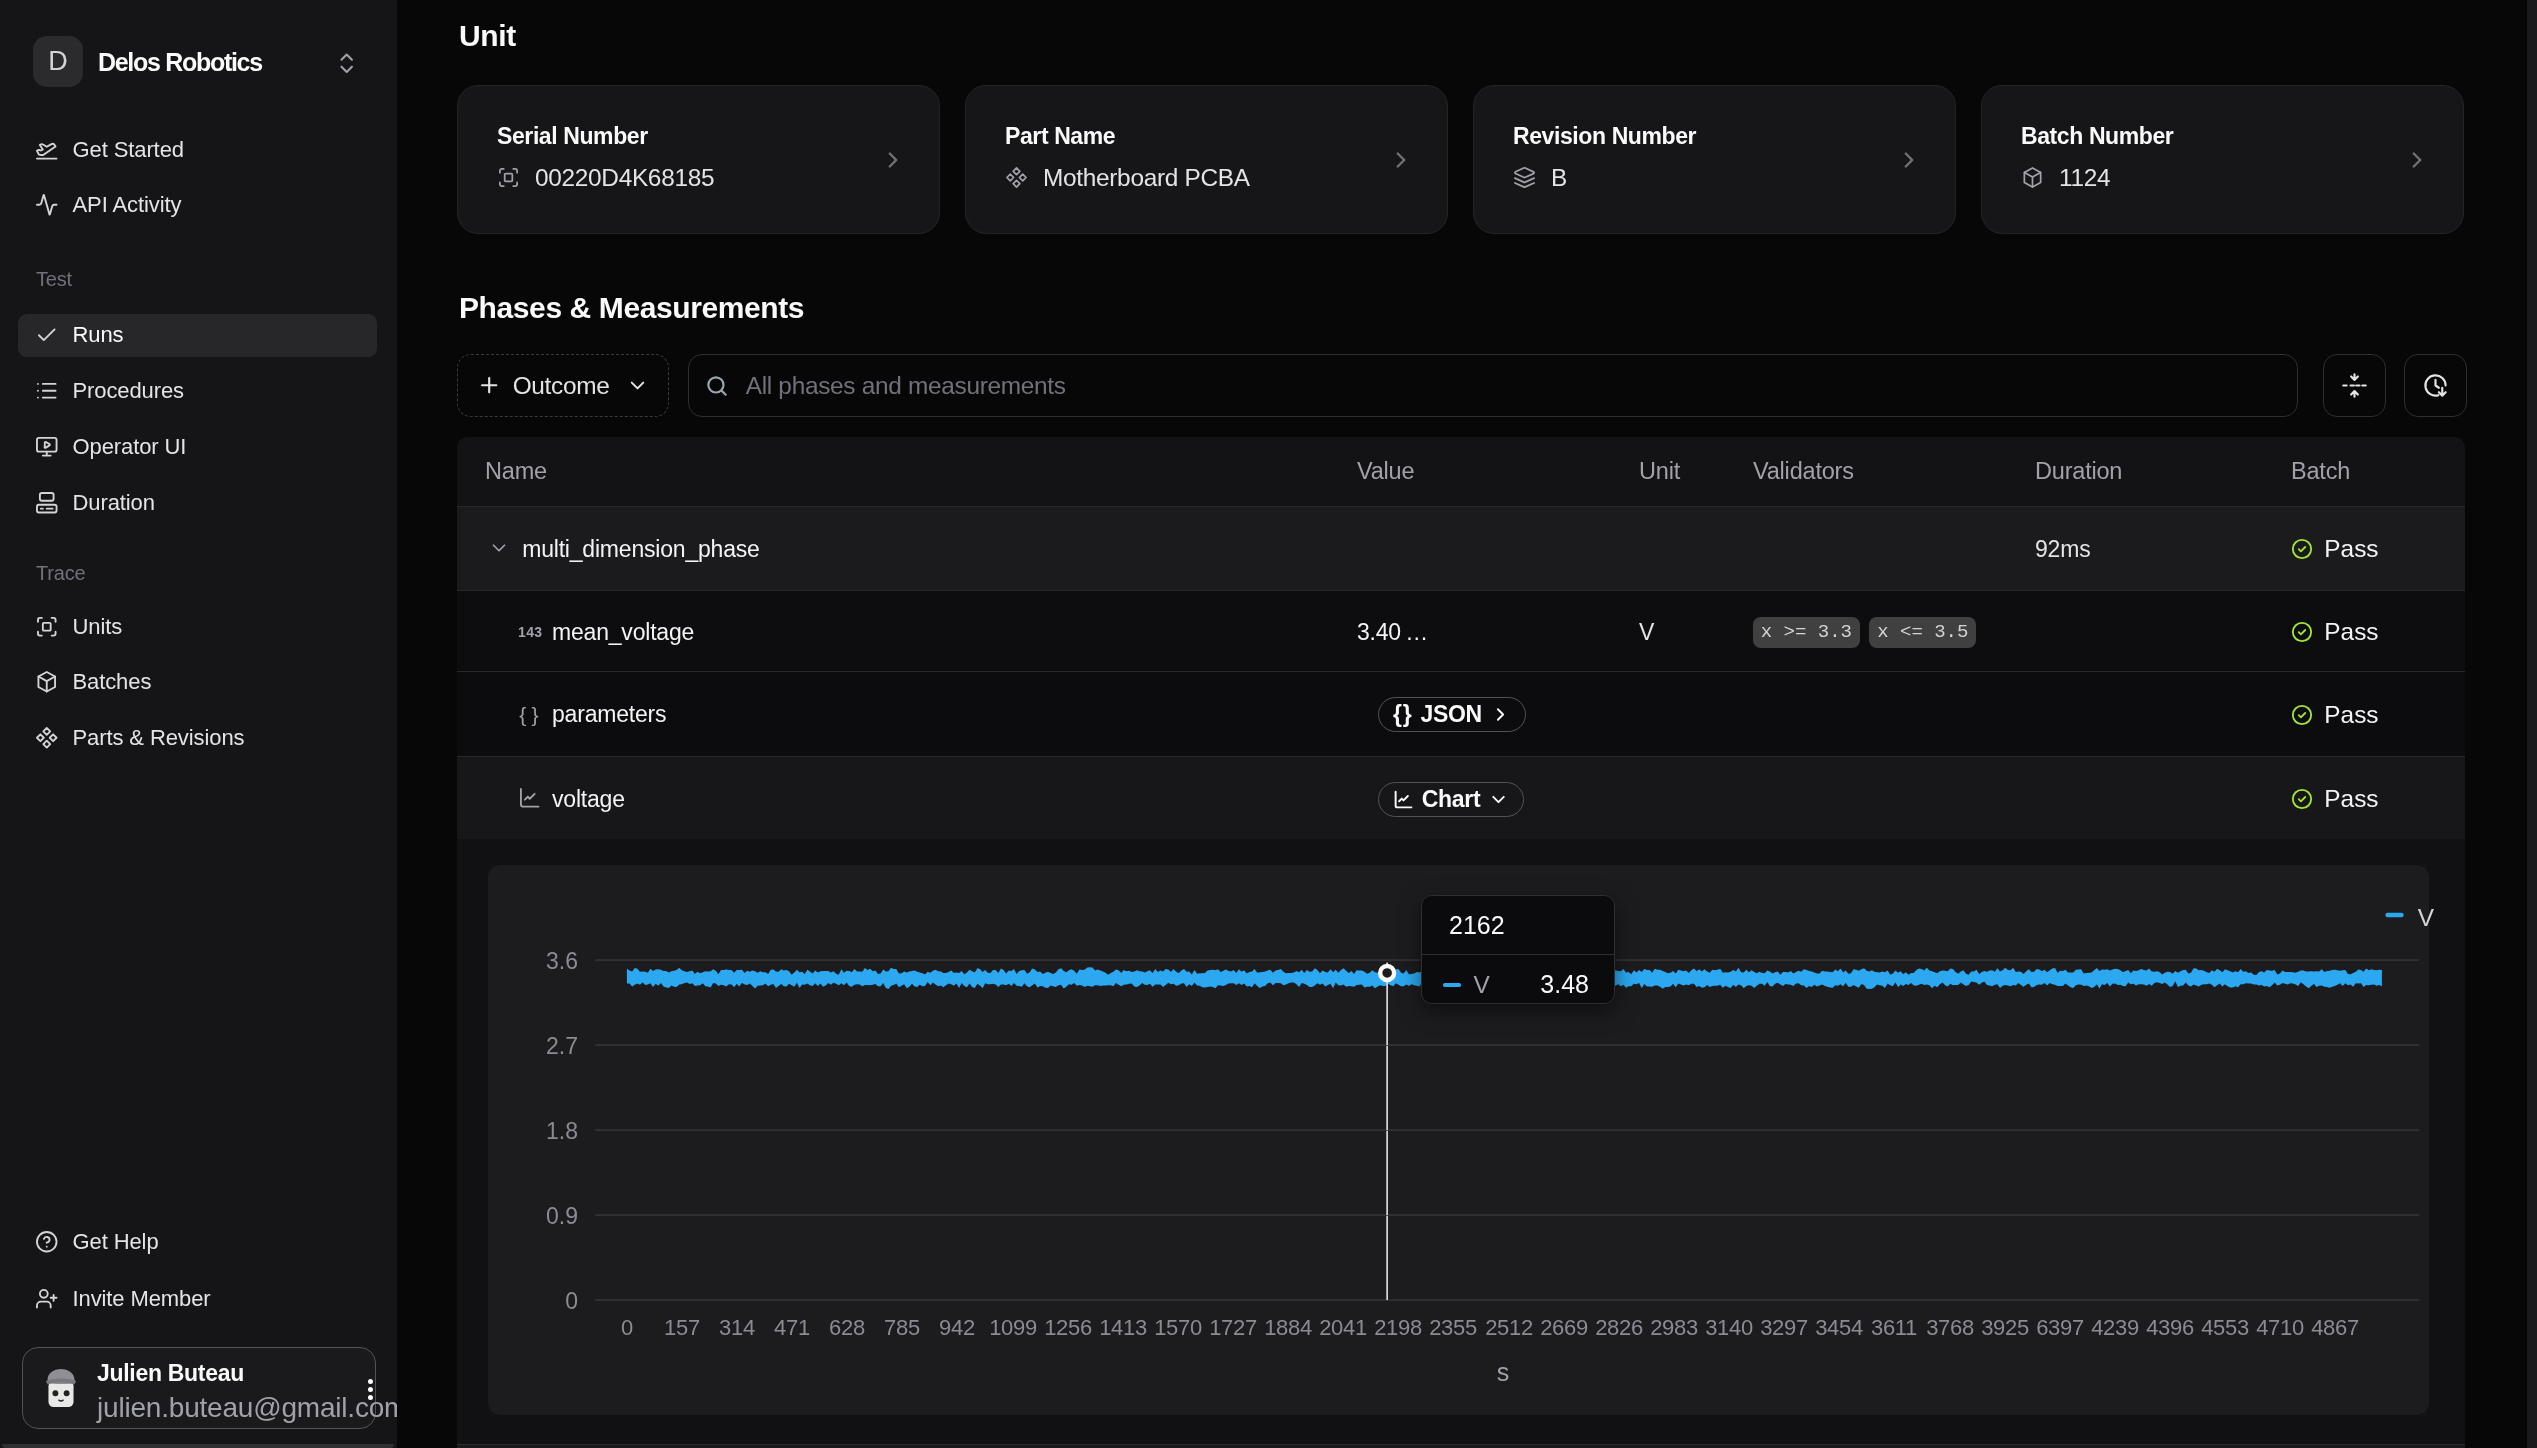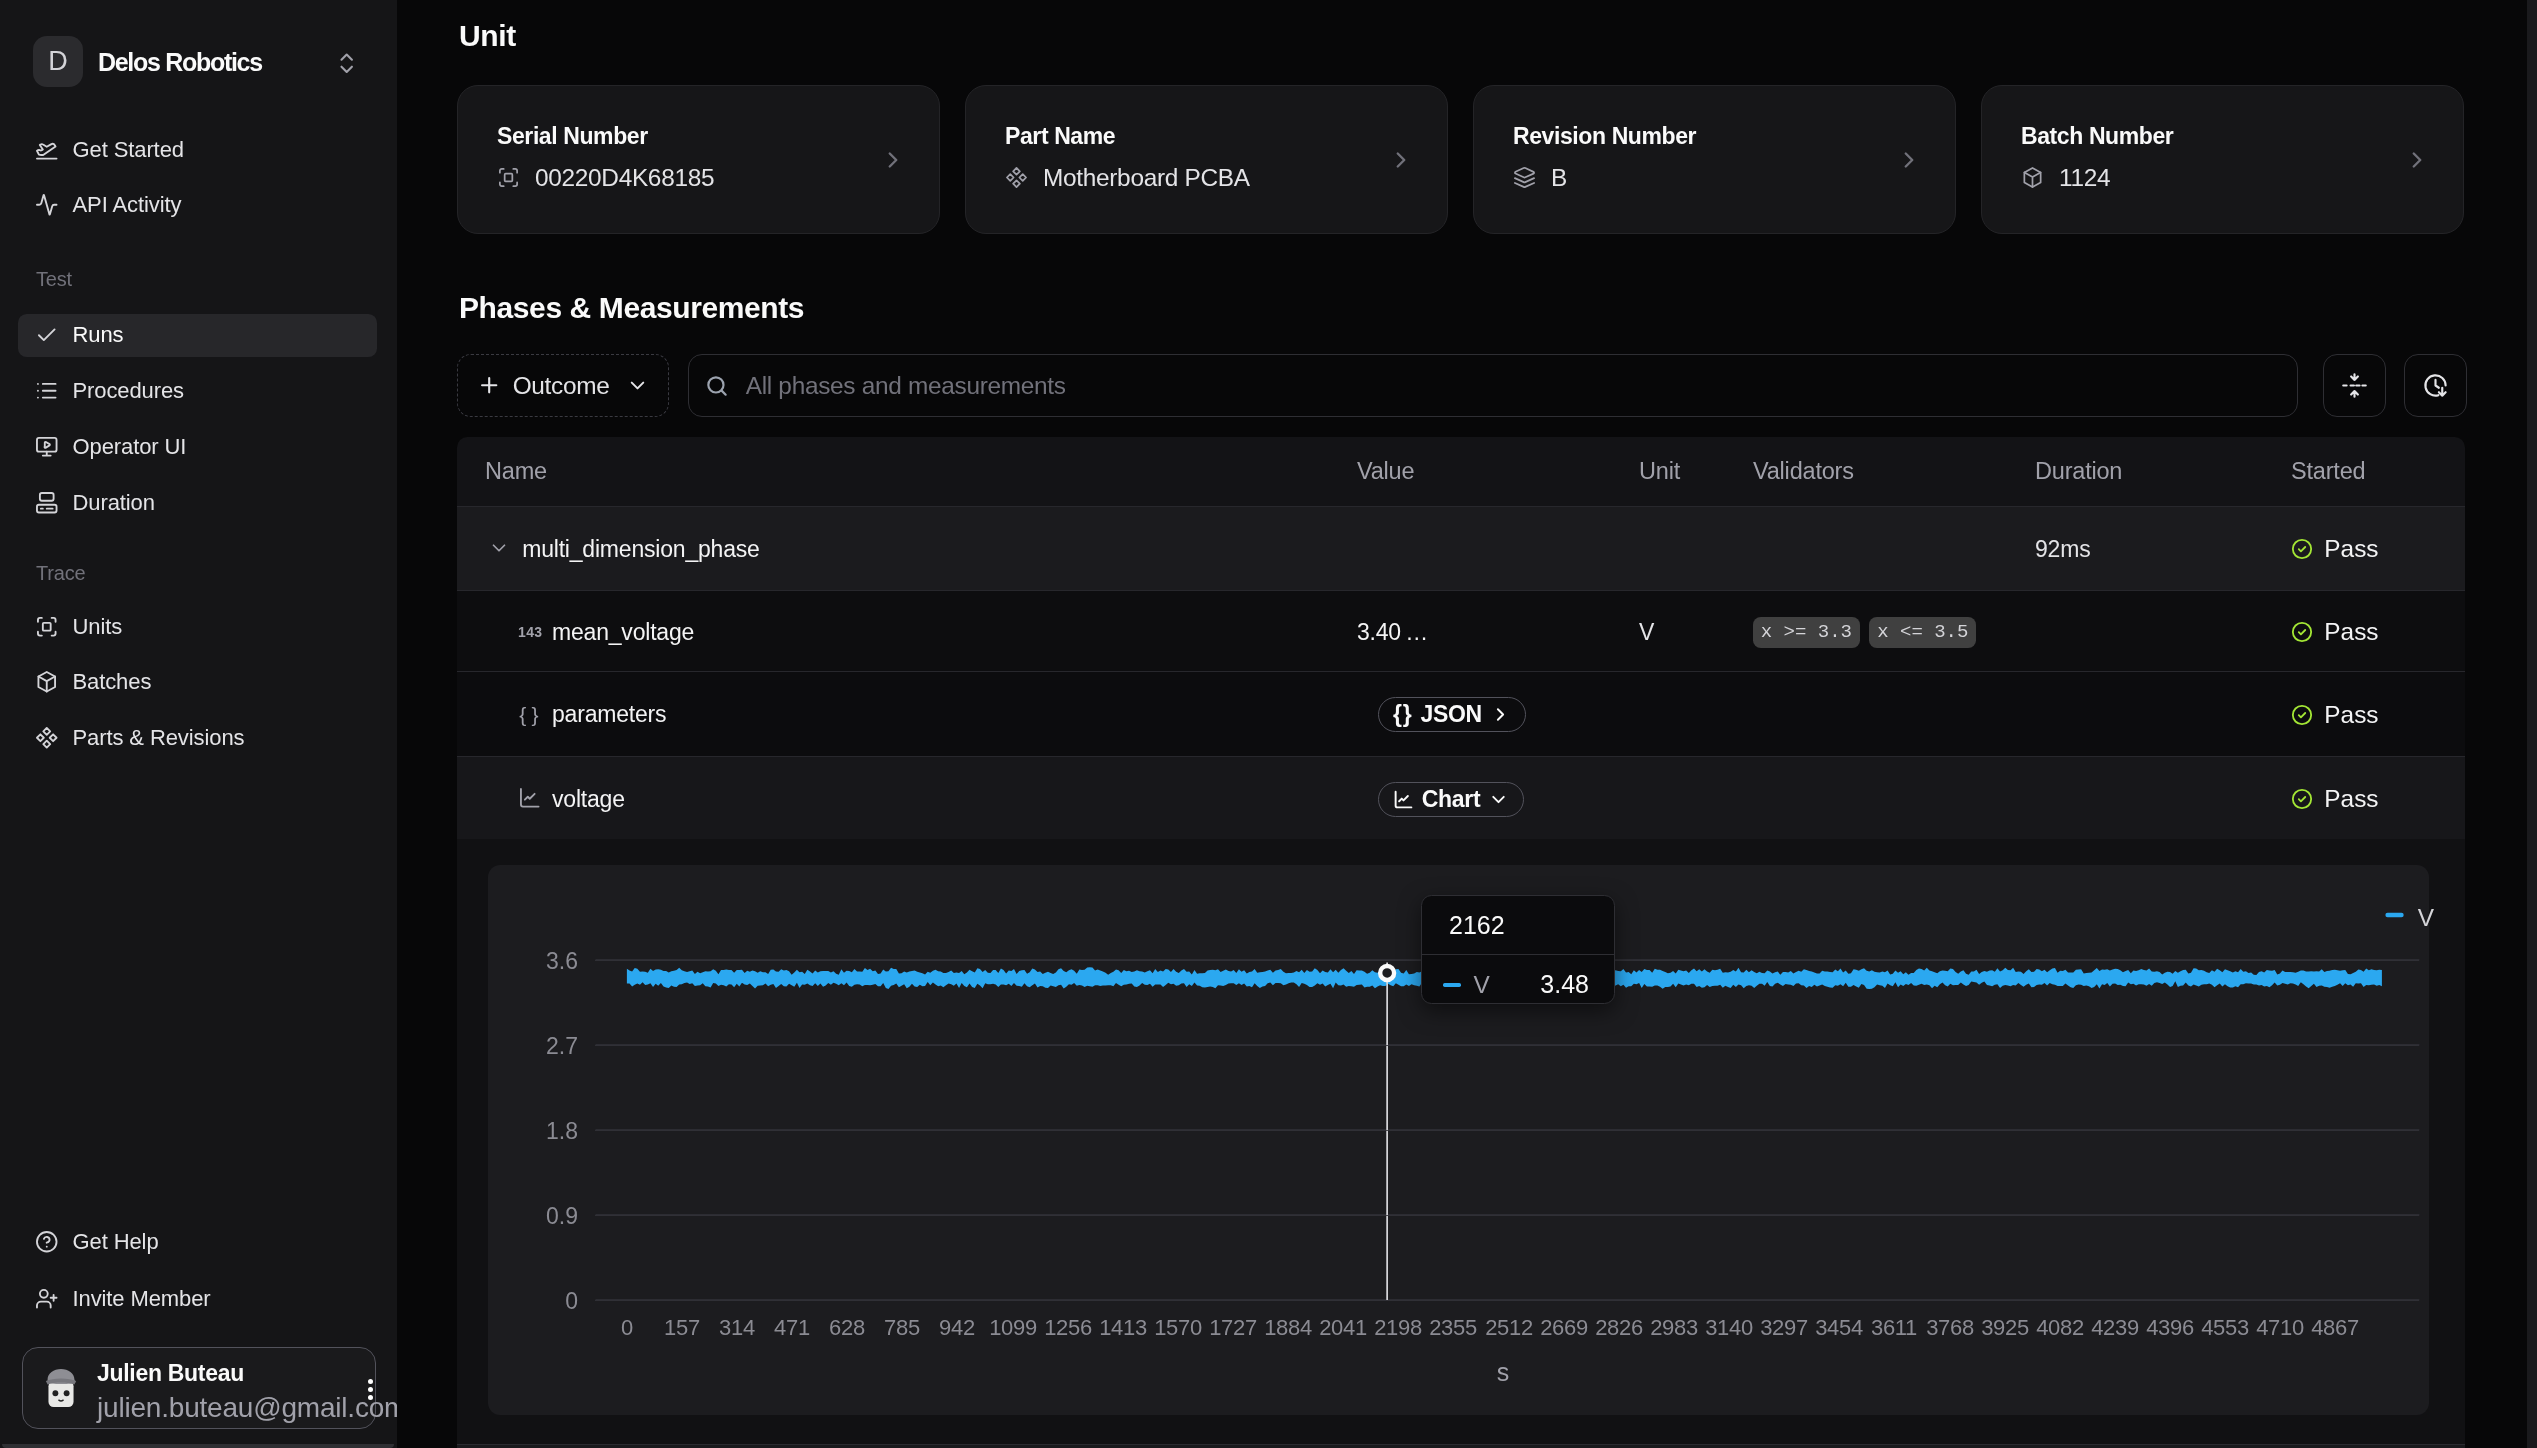--- a/index.html
+++ b/index.html
@@ -256,21 +256,21 @@
       </svg>
     </div>
 
   <div id="table">
     <div class="hrow">
       <div class="hcell" style="left:28px">Name</div>
       <div class="hcell" style="left:900px">Value</div>
       <div class="hcell" style="left:1182px">Unit</div>
       <div class="hcell" style="left:1296px">Validators</div>
       <div class="hcell" style="left:1578px">Duration</div>
-      <div class="hcell" style="left:1834px">Started</div>
+      <div class="hcell" style="left:1834px">Batch</div>
     </div>
     <div class="trow" style="top:69px; height:84px; background:#1b1b1e;">
       <div class="cell" style="left:31px; top:0; height:84px; gap:12.2px;">
           <span class="ricon"><svg viewBox="0 0 24 24" style="width:22px;height:22px">
               <path d="m6 9 6 6 6-6"></path>
             </svg></span>
           <span class="rname">multi_dimension_phase</span>
         </div>
       <div class="cell rname" style="left:1578px; top:0; height:84px; color:#e4e4e7;">92ms</div>
       <div class="cell pass" style="left:1834px; top:0; height:84px;">
@@ -402,21 +402,21 @@
     <div class="xl" style="left:1509px">2512</div>
     <div class="xl" style="left:1564px">2669</div>
     <div class="xl" style="left:1619px">2826</div>
     <div class="xl" style="left:1674px">2983</div>
     <div class="xl" style="left:1729px">3140</div>
     <div class="xl" style="left:1784px">3297</div>
     <div class="xl" style="left:1839px">3454</div>
     <div class="xl" style="left:1894px">3611</div>
     <div class="xl" style="left:1950px">3768</div>
     <div class="xl" style="left:2005px">3925</div>
-    <div class="xl" style="left:2060px">4082</div>
+    <div class="xl" style="left:2060px">6397</div>
     <div class="xl" style="left:2115px">4239</div>
     <div class="xl" style="left:2170px">4396</div>
     <div class="xl" style="left:2225px">4553</div>
     <div class="xl" style="left:2280px">4710</div>
     <div class="xl" style="left:2335px">4867</div>
   <div style="position:absolute;left:1503px;top:1358px;transform:translateX(-50%);font-size:25px;color:#a1a1aa">s</div>
 </div>
 <div id="tooltip">
   <div style="position:absolute;left:27px;top:15px;font-size:25px;color:#fafafa;text-align:center;">2162</div>
   <div style="position:absolute;left:0;top:58px;width:100%;height:0.9px;background:#2e2e33"></div>

